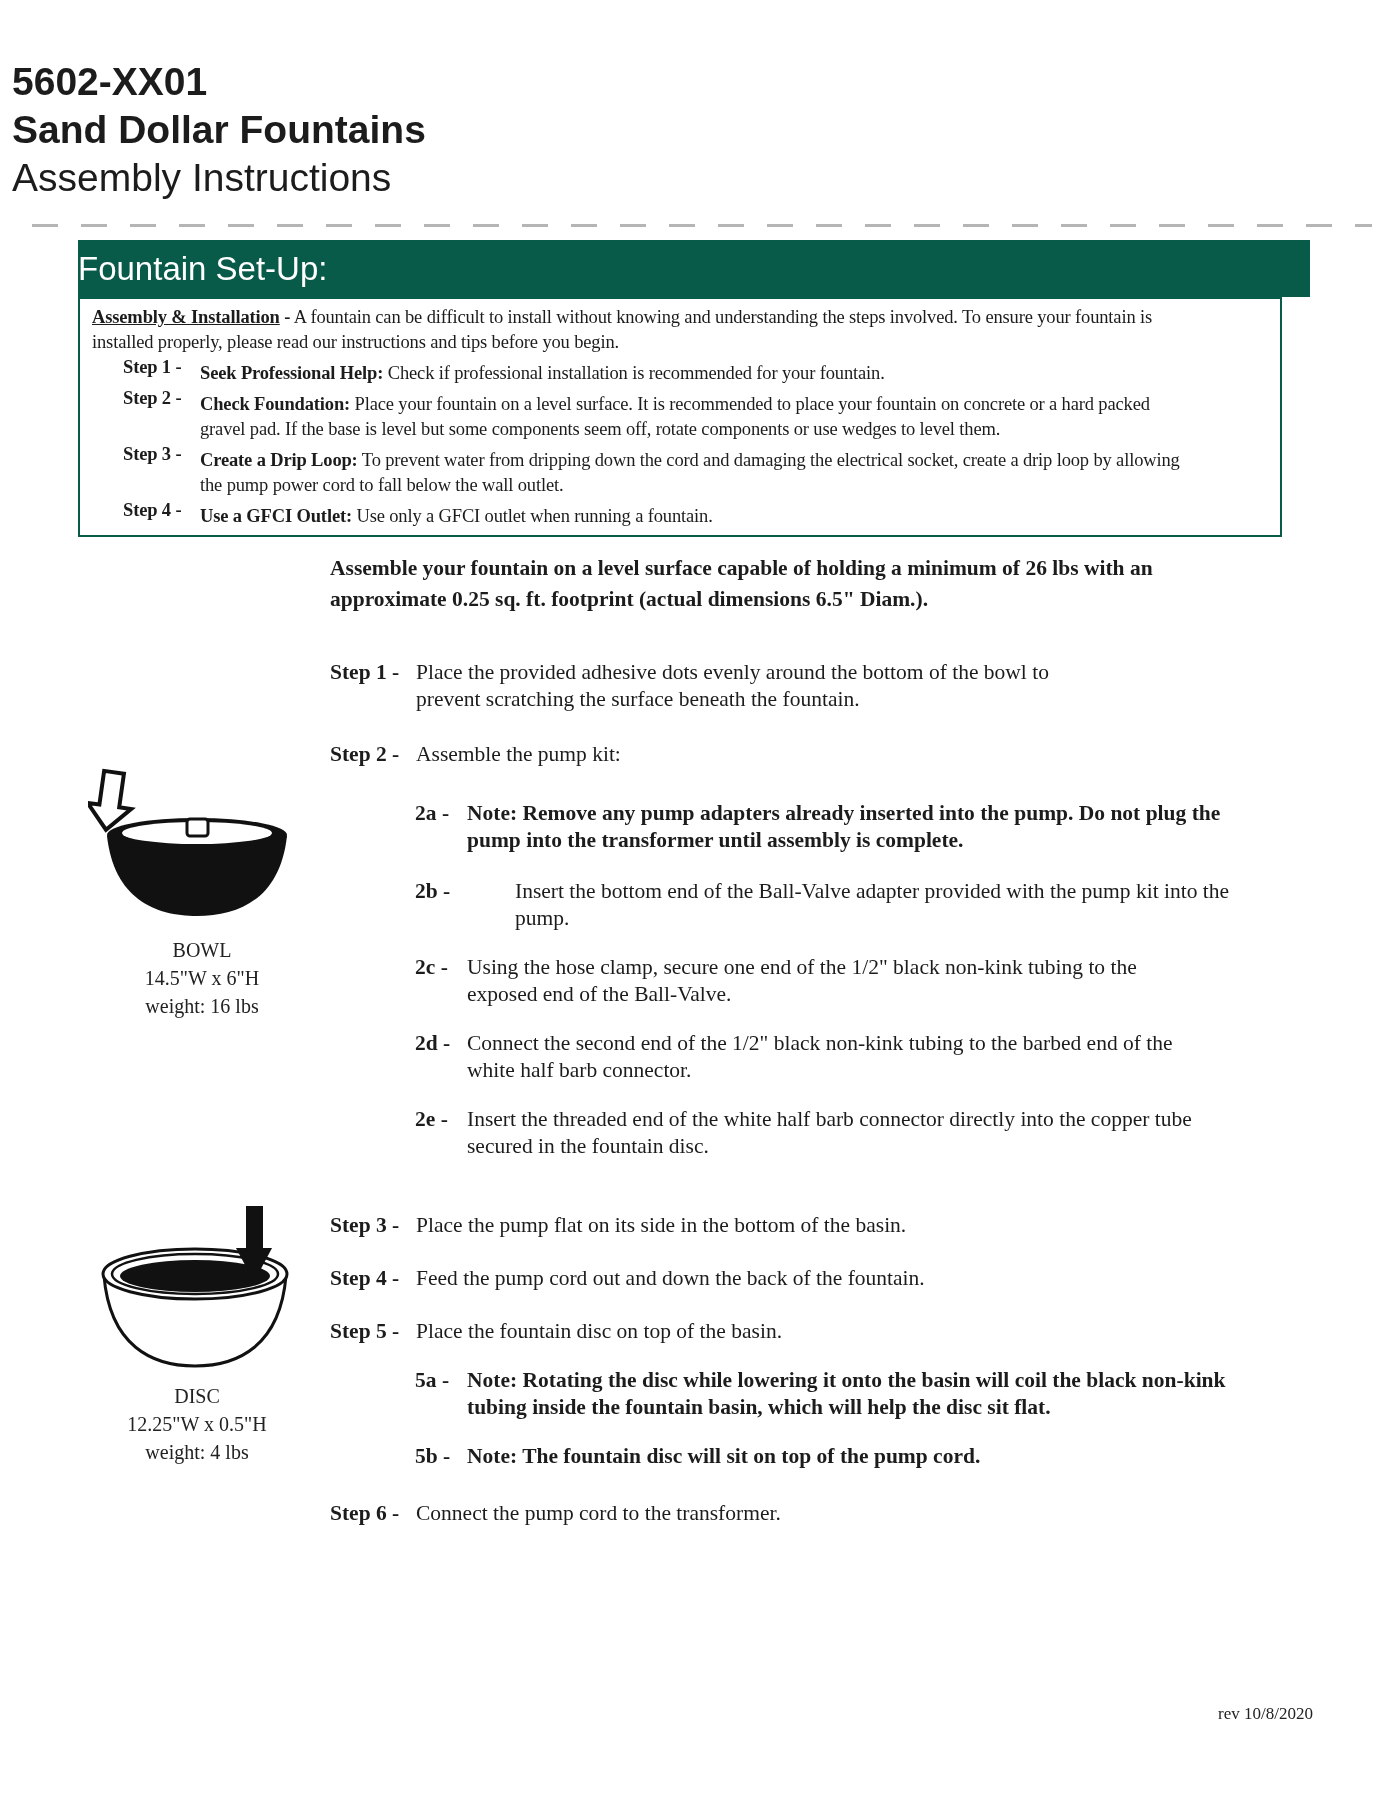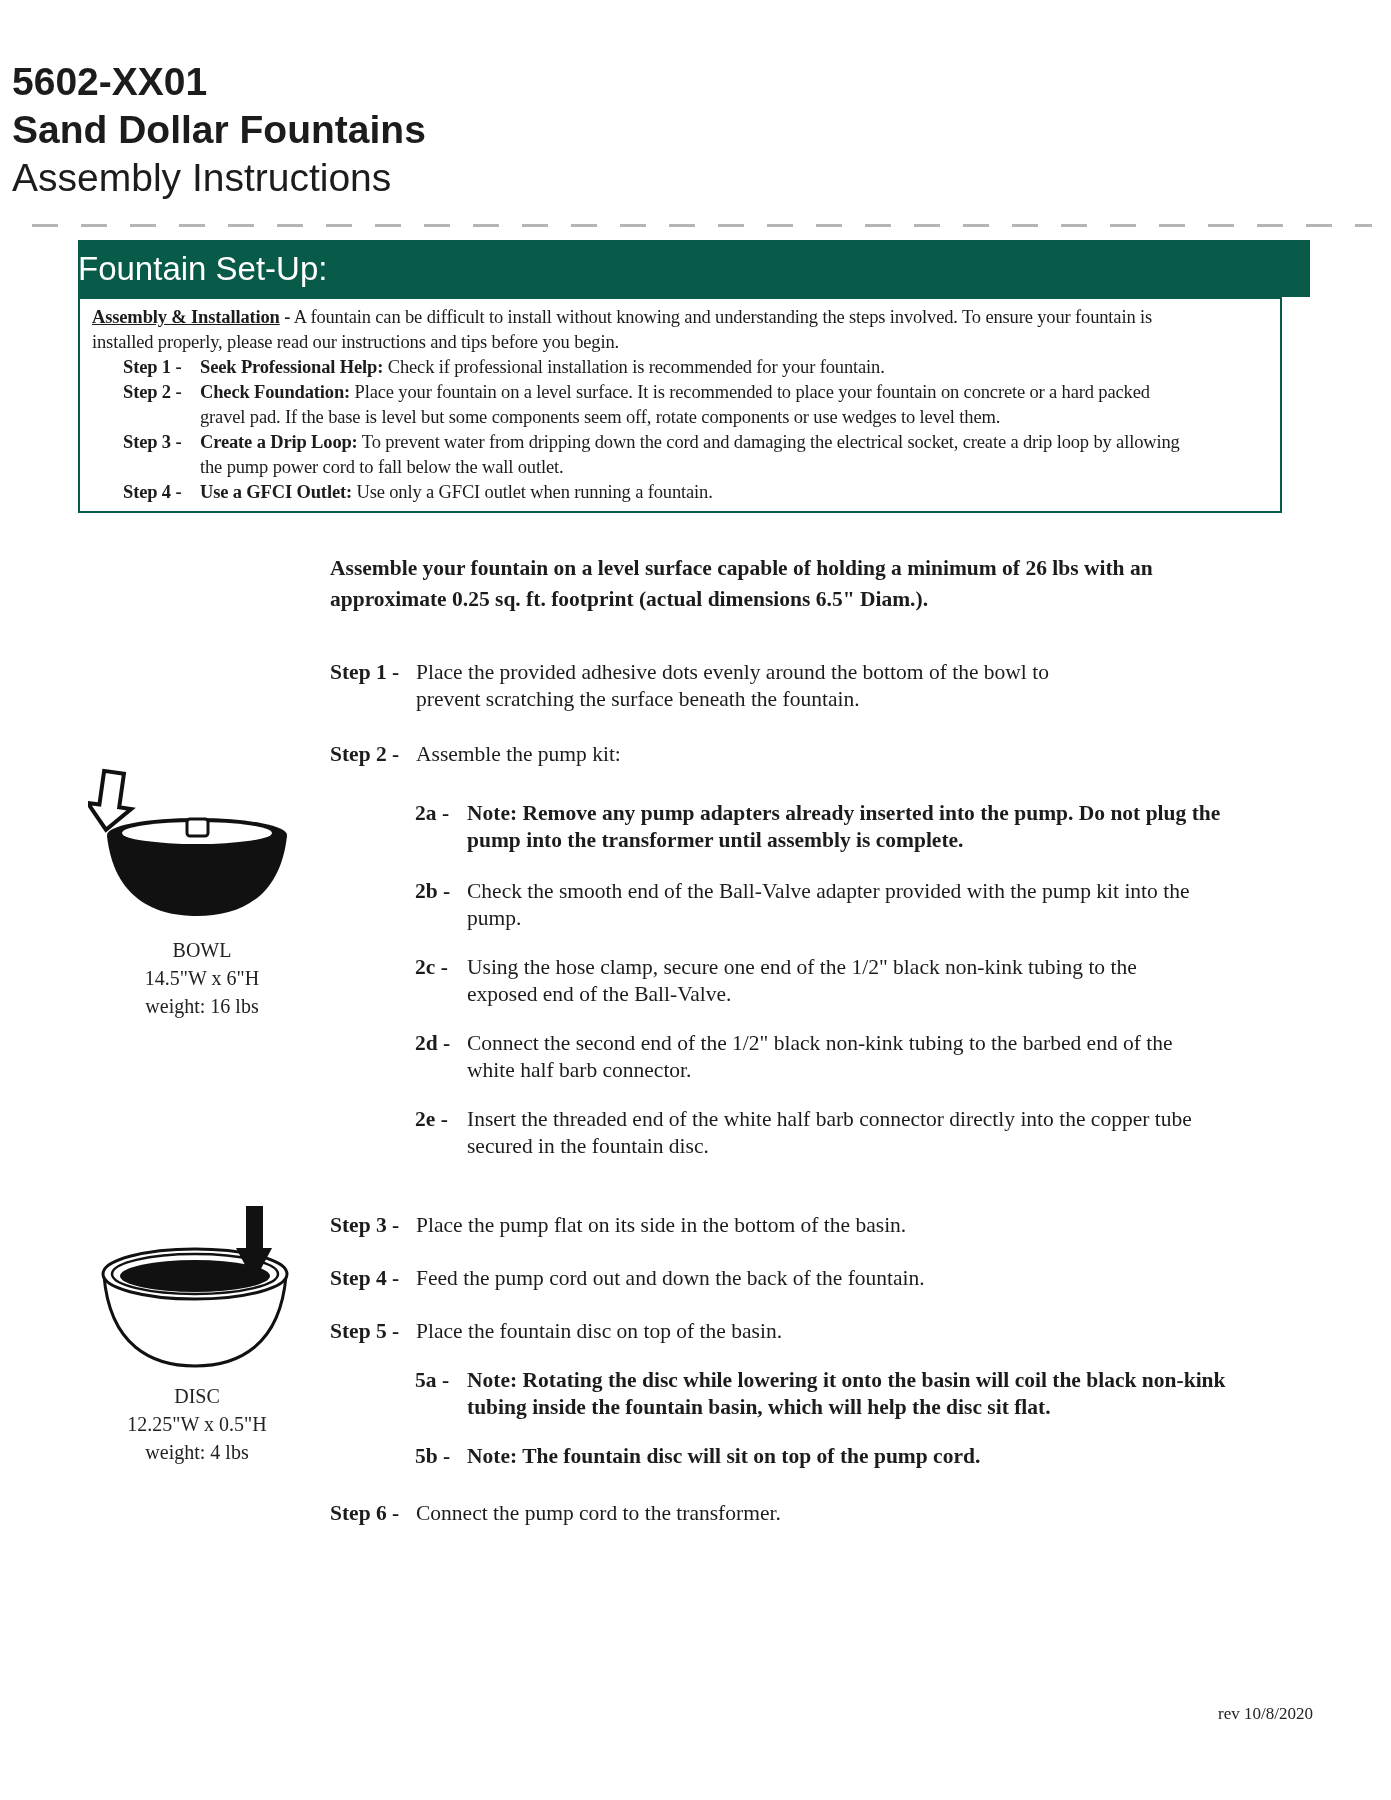--- a/index.html
+++ b/index.html
@@ -25,36 +25,36 @@
     background:var(--green); color:#fff; display:flex; align-items:center; justify-content:flex-start;
     font-family:"Liberation Sans", sans-serif; font-size:33px; }
   .setup-body { position:absolute; left:78px; top:297px; width:1204px;
     border:2px solid var(--green); background:#fff; padding:6px 8px 6px 12px;
     font-size:18.5px; line-height:25px; letter-spacing:-0.15px; }
   .sb-intro { white-space:pre-line; }
   .sb-intro .u { text-decoration:underline; font-weight:bold; }
   .sb-intro b { font-weight:bold; }
   .sbox-step { display:flex; margin-left:31px; }
   .sbox-step .lbl { flex:0 0 77px; font-weight:bold; }
-  .sbox-step .txt { flex:1; white-space:pre-line; }
+  .sbox-step .txt { flex:1; white-space:pre-line;margin-top:6px; }
   .sbox-step .txt b { font-weight:bold; }
 
   
   .steps-col { position:absolute; left:330px; top:553px; width:980px; }
   .intro-bold { font-weight:bold; font-size:21.5px; line-height:31px; white-space:pre-line; }
   .row { display:flex; font-size:21.5px; line-height:27px; margin-top:26px; }
   .row .lbl { flex:0 0 86px; font-weight:bold; }
   .row .txt { flex:1; white-space:pre-line; }
   .row.sub { padding-left:85px; }
   .row.sub .lbl { flex:0 0 52px; }
   .row.bold .txt { font-weight:bold; }
   #main-steps .row:nth-child(1) { margin-top:44px; }
   #main-steps .row:nth-child(2) { margin-top:28px; }
   #main-steps .row:nth-child(3) { margin-top:32px;justify-content:space-between; }
-  #main-steps .row:nth-child(4) { margin-top:24px; }
+  #main-steps .row:nth-child(4) { margin-top:24px;gap:48px; }
   #main-steps .row:nth-child(5),
   #main-steps .row:nth-child(6),
   #main-steps .row:nth-child(7) { margin-top:22px; }
   #main-steps .row:nth-child(8) { margin-top:52px; }
   #main-steps .row:nth-child(11),
   #main-steps .row:nth-child(12) { margin-top:22px; }
   #main-steps .row:nth-child(13) { margin-top:30px; }
 
   
   .fig { position:absolute; }
@@ -163,21 +163,21 @@
   </div>
 
   <div class="row sub bold">
     <span class="lbl">2a -</span>
     <span class="txt">Note: Remove any pump adapters already inserted into the pump. Do not plug the
 pump into the transformer until assembly is complete.</span>
   </div>
 
   <div class="row sub">
     <span class="lbl">2b -</span>
-    <span class="txt">Check the smooth end of the Ball-Valve adapter provided with the pump kit into the
+    <span class="txt">Insert the bottom end of the Ball-Valve adapter provided with the pump kit into the
 pump.</span>
   </div>
 
   <div class="row sub">
     <span class="lbl">2c -</span>
     <span class="txt">Using the hose clamp, secure one end of the 1/2" black non-kink tubing to the
 exposed end of the Ball-Valve.</span>
   </div>
 
   <div class="row sub">

